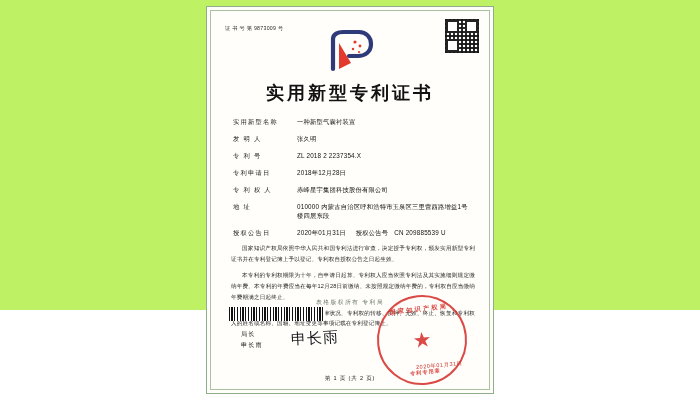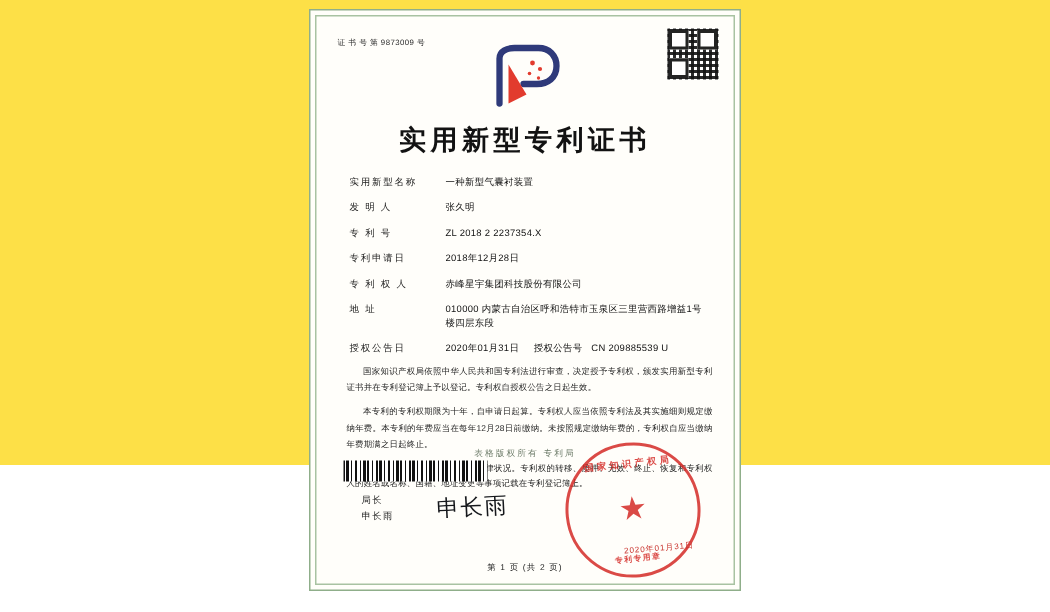--- a/index.html
+++ b/index.html
@@ -10,21 +10,21 @@
     width: 700px;
     height: 408px;
     background: #ffffff;
     font-family: "Liberation Sans", sans-serif;
     overflow: hidden;
   }
   .page {
     position: relative;
     width: 700px;
     height: 310px;
-    background: #fde047;
+    background: #bef264;
     box-sizing: border-box;
   }
   
   .cert {
     position: absolute;
     left: 206px;
     top: 6px;
     width: 288px;
     height: 388px;
     background: #fffefa;

